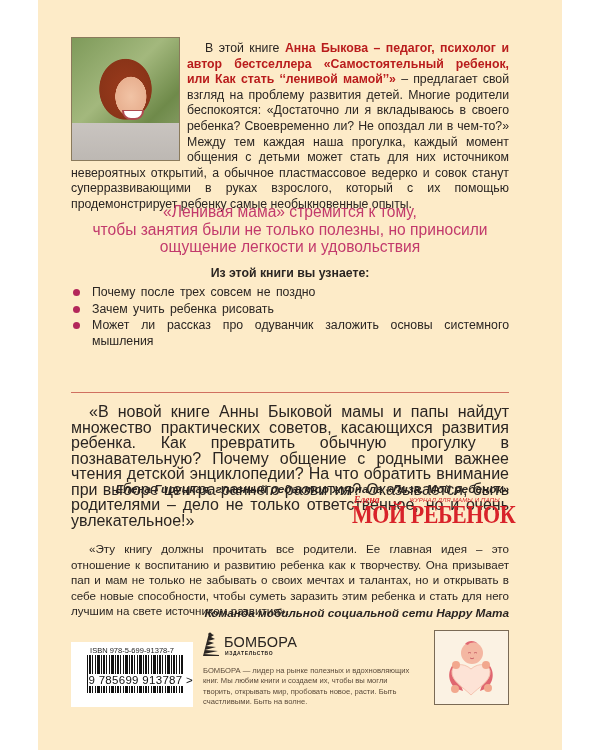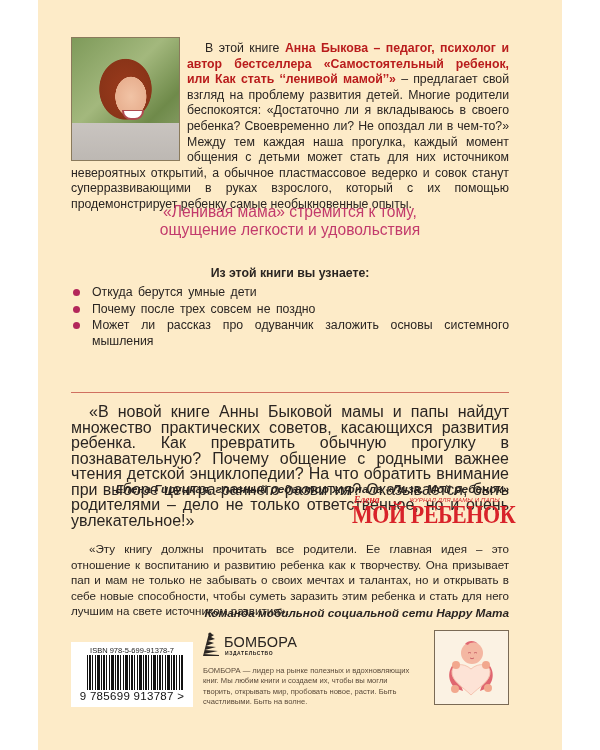--- a/index.html
+++ b/index.html
@@ -100,21 +100,21 @@
     font-size: 7.5px; color: #222;
   }
   .barcode-box .bars {
     position: absolute; left: 16px; top: 13px; width: 96px; height: 38px;
     background: repeating-linear-gradient(90deg,
       #111 0px, #111 1px, #fff 1px, #fff 2px, #111 2px, #111 4px, #fff 4px, #fff 5px,
       #111 5px, #111 6px, #fff 6px, #fff 8px, #111 8px, #111 9px, #fff 9px, #fff 10px,
       #111 10px, #111 13px, #fff 13px, #fff 14px);
   }
   .barcode-box .digits {
-    position: absolute; left: 0; top: 48px; width: 122px; text-align: center;
+    position: absolute; left: 0; top: 32px; width: 122px; text-align: right;
     font-size: 11.5px; color: #111; letter-spacing: 0.3px; background: transparent;
   }
   .barcode-box .digits span { background: #fff; }
 
   .publisher {
     position: absolute; left: 203px; top: 632px; width: 215px;
   }
   .publisher .logo-row { position: relative; height: 27px; }
   .publisher .mark {
     position: absolute; left: 0; top: 0; width: 17px; height: 24px;
@@ -145,28 +145,29 @@
   <div class="smile"></div>
 </div>
 
 <div class="intro">
   <div class="float-spacer"></div>
   <p><span>В этой книге </span><span class="accent">Анна Быкова – педагог, психолог и автор бестселлера «Самостоятельный ребенок, или Как стать ‘‘ленивой мамой’’»</span><span> – предлагает свой взгляд на проблему развития детей. Многие родители беспокоятся: «Достаточно ли я вкладываюсь в своего ребенка? Своевременно ли? Не опоздал ли в чем-то?» Между тем каждая наша прогулка, каждый момент общения с детьми может стать для них источником невероятных открытий, а обычное пластмассовое ведерко и совок станут суперразвивающими в руках взрослого, который с их помощью продемонстрирует ребенку самые необыкновенные опыты.</span></p>
 </div>
 
 <div class="pull-quote">
   <div>«Ленивая мама» стремится к тому,</div>
+  <div>чтобы занятия были не только полезны, но приносили</div>
   <div>ощущение легкости и удовольствия</div>
 </div>
 
 <div class="learn-heading">Из этой книги вы узнаете:</div>
 
 <ul class="bullets">
-  <li><span class="dot"></span><span>Откуда берутся умные дети</span></li>
   <li><span class="dot"></span><span>Почему после трех совсем не поздно</span></li>
+  <li><span class="dot"></span><span>Зачем учить ребенка рисовать</span></li>
   <li><span class="dot"></span><span>Может ли рассказ про одуванчик заложить основы системного мышления</span></li>
 </ul>
 
 <div class="divider"></div>
 
 <div class="quote1">
   <p>«В новой книге Анны Быковой мамы и папы найдут множество практических советов, касающихся развития ребенка. Как превратить обычную прогулку в познавательную? Почему общение с родными важнее чтения детской энциклопедии? На что обратить внимание при выборе центра раннего развития? Оказывается, быть родителями – дело не только ответственное, но и очень увлекательное!»</p>
 </div>
 <div class="attrib1">Елена Гируцкая, главный редактор журнала «Лиза. Мой ребенок»</div>
 

